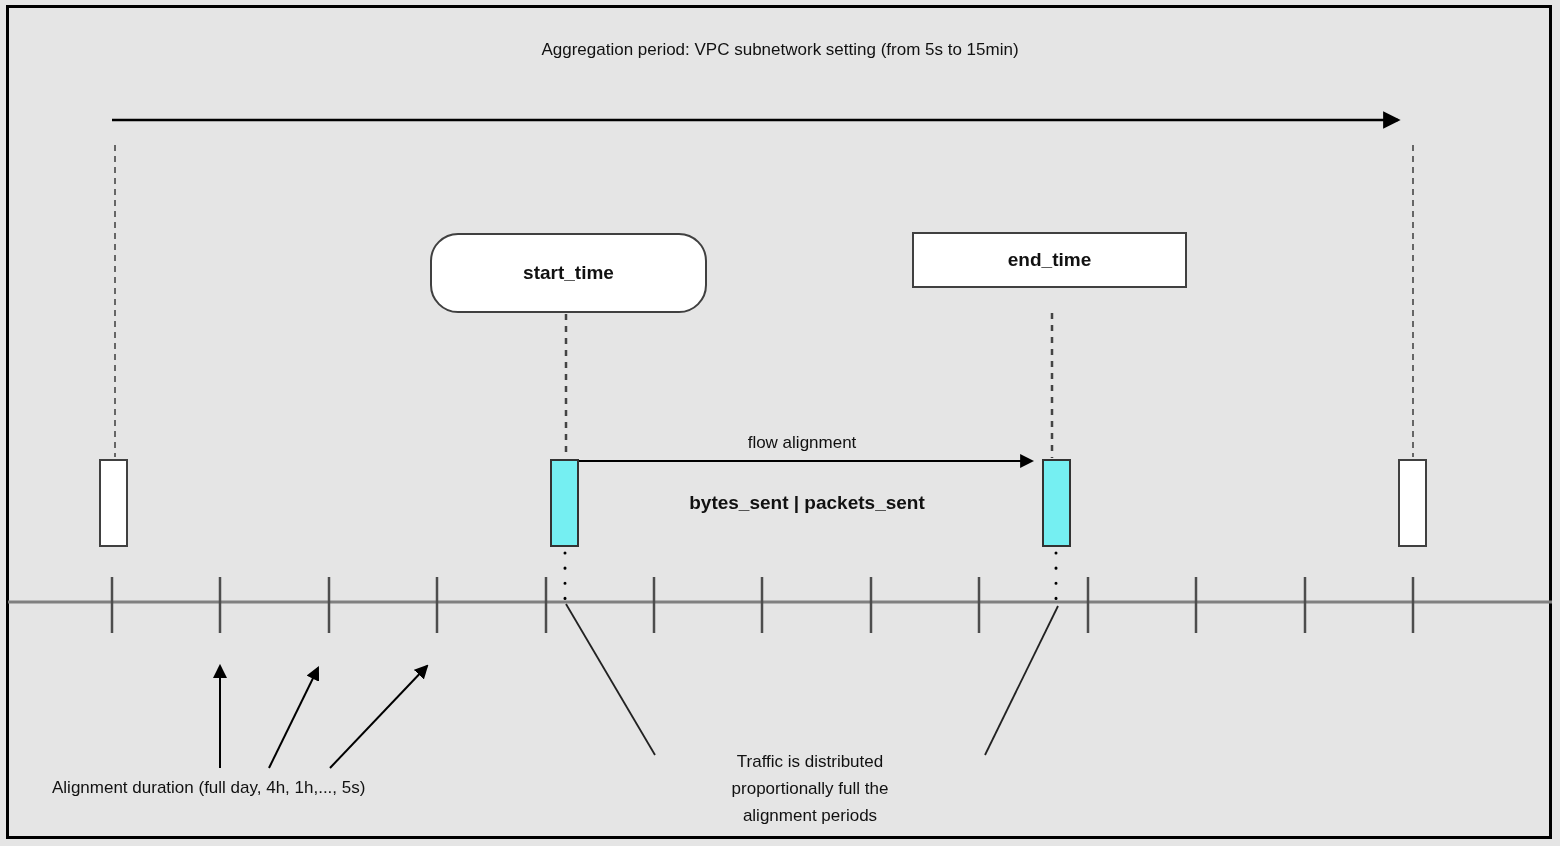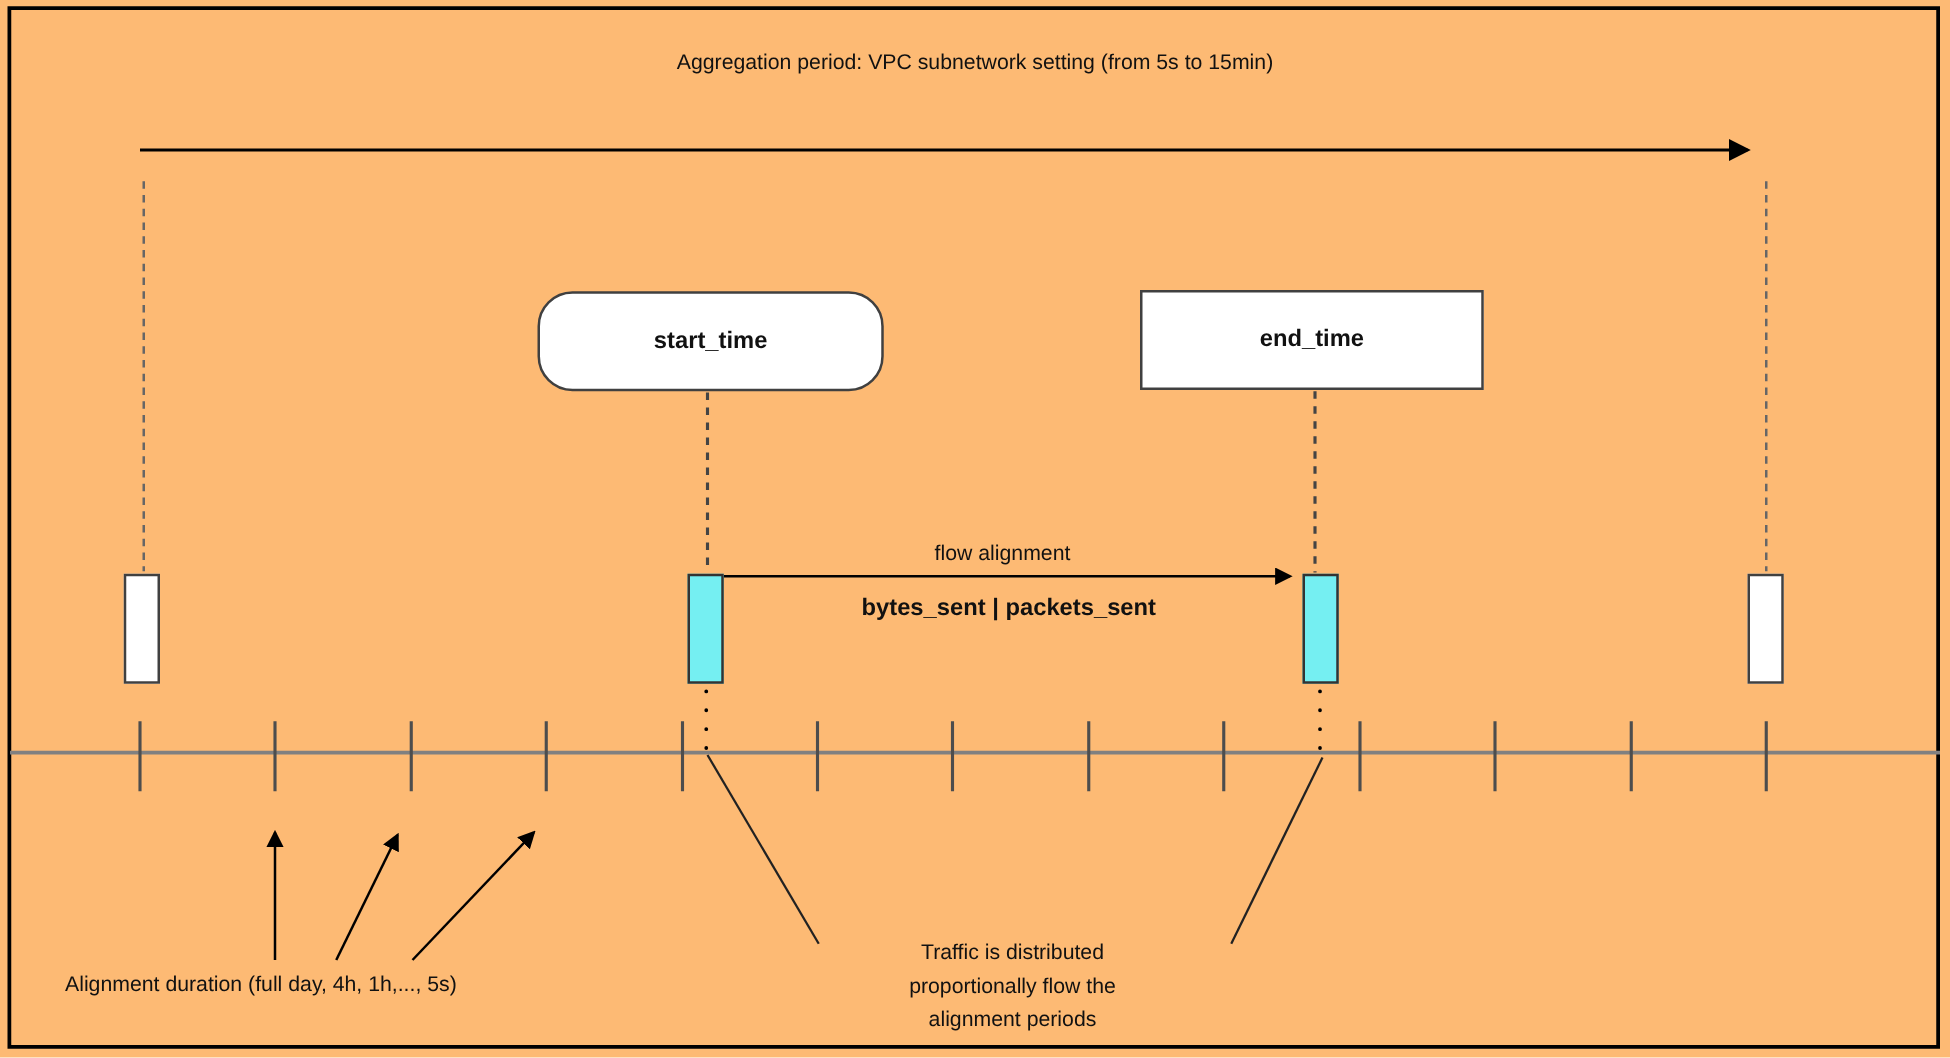--- a/index.html
+++ b/index.html
@@ -1,54 +1,54 @@
 <!DOCTYPE html>
 <html><head>
 <meta charset="utf-8">
 <style>
   html,body{margin:0;padding:0;background:#fff;}
   #canvas{
-    position:relative;width:1560px;height:846px;background:#fdba74;
+    position:relative;width:1560px;height:846px;background:#e5e5e5;
     font-family:"Liberation Sans","DejaVu Sans",sans-serif;color:#000;
     overflow:hidden;
   }
   #frame{
     position:absolute;left:6px;top:5px;width:1546px;height:834px;
     border:3px solid #000;box-sizing:border-box;pointer-events:none;
   }
   .title{
     position:absolute;left:0;top:40px;width:1560px;text-align:center;
     font-size:17px;color:#111;
   }
   svg.overlay{position:absolute;left:0;top:0;width:1560px;height:846px;}
   .time-box{
     position:absolute;box-sizing:border-box;border:2px solid #404040;background:#fff;
     display:flex;align-items:center;justify-content:center;
     font-weight:bold;font-size:19px;color:#111;
   }
   #start-box{left:430px;top:233px;width:277px;height:80px;border-radius:28px;}
-  #end-box{left:912px;top:232px;width:275px;height:80px;}
+  #end-box{left:912px;top:232px;width:275px;height:56px;}
   .edge-rect{
     position:absolute;box-sizing:border-box;border:2px solid #404040;background:#fff;
     width:29px;height:88px;top:459px;
   }
   #edge-rect-left{left:99px;}
   #edge-rect-right{left:1398px;}
   .flow-bar{
     position:absolute;box-sizing:border-box;border:2px solid #333;
     width:29px;height:88px;top:459px;background:#75EFF2;
   }
   #flow-bar-start{left:550px;}
   #flow-bar-end{left:1042px;}
   .flow-duration-label{
     position:absolute;left:802px;top:433px;transform:translateX(-50%);
     font-size:17px;color:#111;white-space:nowrap;
   }
   .metrics-label{
-    position:absolute;left:807px;top:476px;transform:translateX(-50%);
+    position:absolute;left:807px;top:492px;transform:translateX(-50%);
     font-size:19px;font-weight:bold;color:#111;white-space:nowrap;
   }
   .alignment-label{
     position:absolute;left:52px;top:778px;font-size:17px;color:#111;white-space:nowrap;
   }
   .traffic-note{
     position:absolute;left:810px;top:748px;transform:translateX(-50%);
     text-align:center;font-size:17px;line-height:27px;color:#111;white-space:nowrap;
   }
 </style>
@@ -119,17 +119,17 @@
 
   <div id="flow-bar-start" class="flow-bar" style="background: rgb(117, 239, 242);"></div>
   <div id="flow-bar-end" class="flow-bar" style="background: rgb(117, 239, 242);"></div>
 
   <div class="flow-duration-label">flow alignment</div>
   <div class="metrics-label">bytes_sent | packets_sent</div>
   <div class="alignment-label">Alignment duration (full day, 4h, 1h,..., 5s)</div>
 
   <div class="traffic-note">
     <div>Traffic is distributed</div>
-    <div>proportionally flow the</div>
+    <div>proportionally full the</div>
     <div>alignment periods</div>
   </div>
 
 </div>
 
 </body></html>

